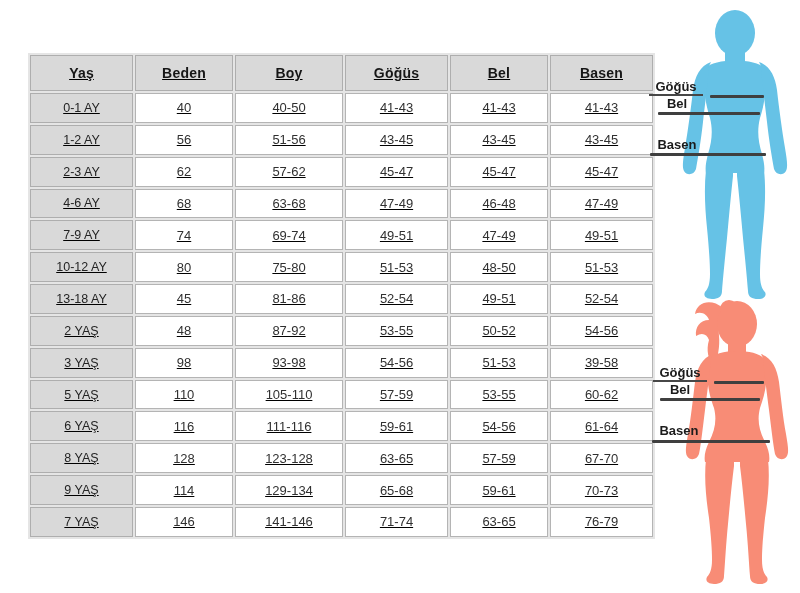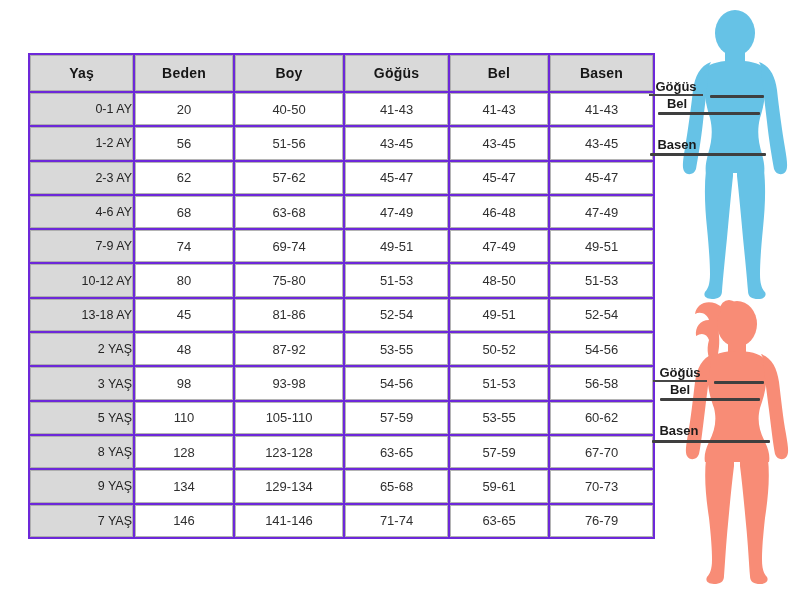--- a/index.html
+++ b/index.html
@@ -4,33 +4,33 @@
 <style>
   html,body{margin:0;padding:0;}
   body{
     width:800px;height:593px;position:relative;background:#ffffff;
     font-family:"Liberation Sans","DejaVu Sans",sans-serif;overflow:hidden;
   }
   
   .table-wrap{position:absolute;left:28px;top:53px;}
   table.size-chart{
     border-collapse:separate;border-spacing:2px;
-    table-layout:fixed;width:627px;height:486px;background:#6d28d9;
+    table-layout:fixed;width:627px;height:486px;background:#e5e5e5;text-decoration:underline;
   }
   table.size-chart th{
     background:#d9d9d9;border:1px solid #aeaeae;
     font-size:14px;font-weight:bold;color:#161616;height:32px;
     letter-spacing:.2px;
   }
   table.size-chart td{
     border:1px solid #b4b4b4;background:#ffffff;
     font-size:13px;color:#303030;text-align:center;padding:0;
   }
   table.size-chart td:first-child{
-    background:#d9d9d9;font-size:12.5px;color:#242424;border-color:#aeaeae;text-align:right;
+    background:#d9d9d9;font-size:12.5px;color:#242424;border-color:#aeaeae;
   }
   
   .fig{position:absolute;}
   .fig svg{display:block;}
   
   .mlabel{
     position:absolute;font-size:13px;font-weight:bold;color:#1b1b1b;
     text-align:center;line-height:15px;height:15px;
   }
   .mlabel.underlined{border-bottom:2px solid #474747;}
@@ -69,21 +69,21 @@
           <th>Beden</th>
           <th>Boy</th>
           <th>Göğüs</th>
           <th>Bel</th>
           <th>Basen</th>
         </tr>
     </thead>
     <tbody id="body-rows">
         <tr>
           <td>0-1 AY</td>
-          <td>20</td>
+          <td>40</td>
           <td>40-50</td>
           <td>41-43</td>
           <td>41-43</td>
           <td>41-43</td>
         </tr>
         <tr>
           <td>1-2 AY</td>
           <td>56</td>
           <td>51-56</td>
           <td>43-45</td>
@@ -137,41 +137,49 @@
           <td>53-55</td>
           <td>50-52</td>
           <td>54-56</td>
         </tr>
         <tr>
           <td>3 YAŞ</td>
           <td>98</td>
           <td>93-98</td>
           <td>54-56</td>
           <td>51-53</td>
-          <td>56-58</td>
+          <td>39-58</td>
         </tr>
         <tr>
           <td>5 YAŞ</td>
           <td>110</td>
           <td>105-110</td>
           <td>57-59</td>
           <td>53-55</td>
           <td>60-62</td>
         </tr>
         <tr>
+          <td>6 YAŞ</td>
+          <td>116</td>
+          <td>111-116</td>
+          <td>59-61</td>
+          <td>54-56</td>
+          <td>61-64</td>
+        </tr>
+        <tr>
           <td>8 YAŞ</td>
           <td>128</td>
           <td>123-128</td>
           <td>63-65</td>
           <td>57-59</td>
           <td>67-70</td>
         </tr>
         <tr>
           <td>9 YAŞ</td>
-          <td>134</td>
+          <td>114</td>
           <td>129-134</td>
           <td>65-68</td>
           <td>59-61</td>
           <td>70-73</td>
         </tr>
         <tr>
           <td>7 YAŞ</td>
           <td>146</td>
           <td>141-146</td>
           <td>71-74</td>

